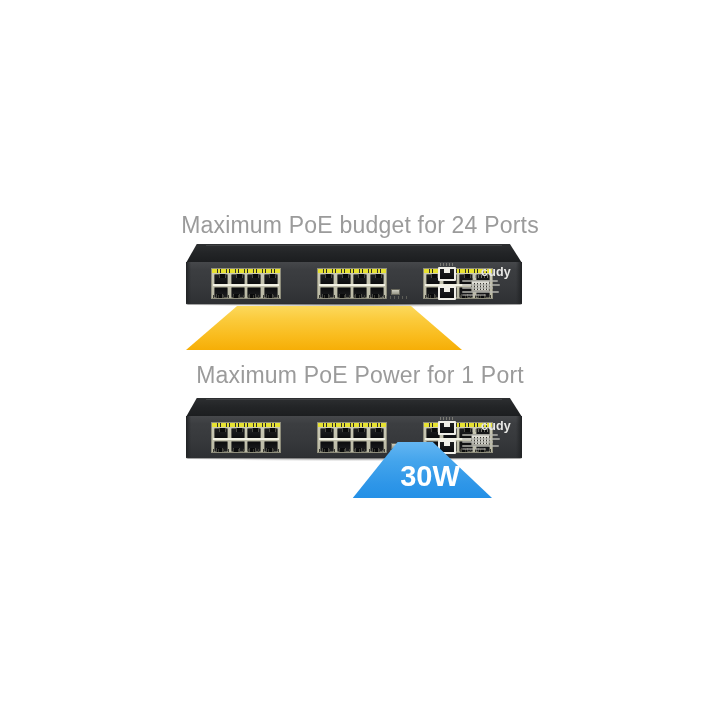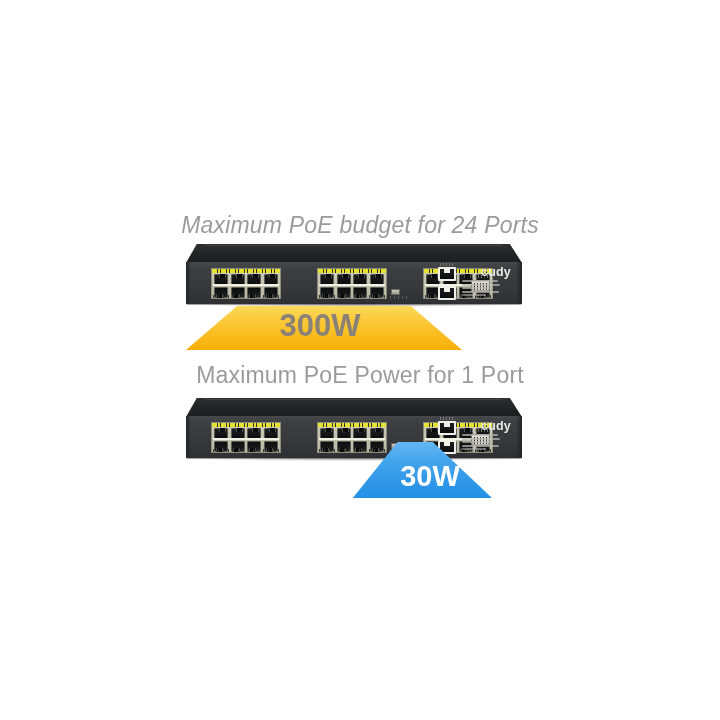--- a/index.html
+++ b/index.html
@@ -39,21 +39,21 @@
     left: 0;
     width: 720px;
     text-align: center;
     color: #9b9b9b;
     font-family: "Liberation Sans", sans-serif;
     font-weight: 300;
     font-size: 23px;
     letter-spacing: 0.2px;
     white-space: nowrap;
   }
-  #panel-budget .heading { top: 16px; font-style: italic; }
+  #panel-budget .heading { top: 16px; }
   #panel-power  .heading { top: 12px; }
 
   
   .beam {
     position: absolute;
   }
   .beam-yellow {
     left: 186px;
     top: 110px;
     width: 276px;
@@ -462,21 +462,20 @@
         <div class="spec-line l1"></div>
         <div class="spec-line l2"></div>
         <div class="spec-line l3"></div>
         <div class="spec-line l4"></div>
         <div class="spec-line l5"></div>
         <span class="vh" data-bind="panels.0.device.spec_text">24-Port 10/100M PoE+ Switch with 2 Gigabit Uplink Ports and 1 SFP Slot</span>
       </div>
     </div>
 
     <div class="beam beam-yellow"></div>
-    <div class="beam-label beam-label-yellow" data-bind="panels.0.beam.label">300W</div>
   </section>
 
   <section class="panel" id="panel-power">
 
     <div class="heading" data-bind="panels.1.heading">Maximum PoE Power for 1 Port</div>
 
     <div class="switch">
       <div class="sw-lid">
         <div class="sw-lid-hl"></div>
       </div>

